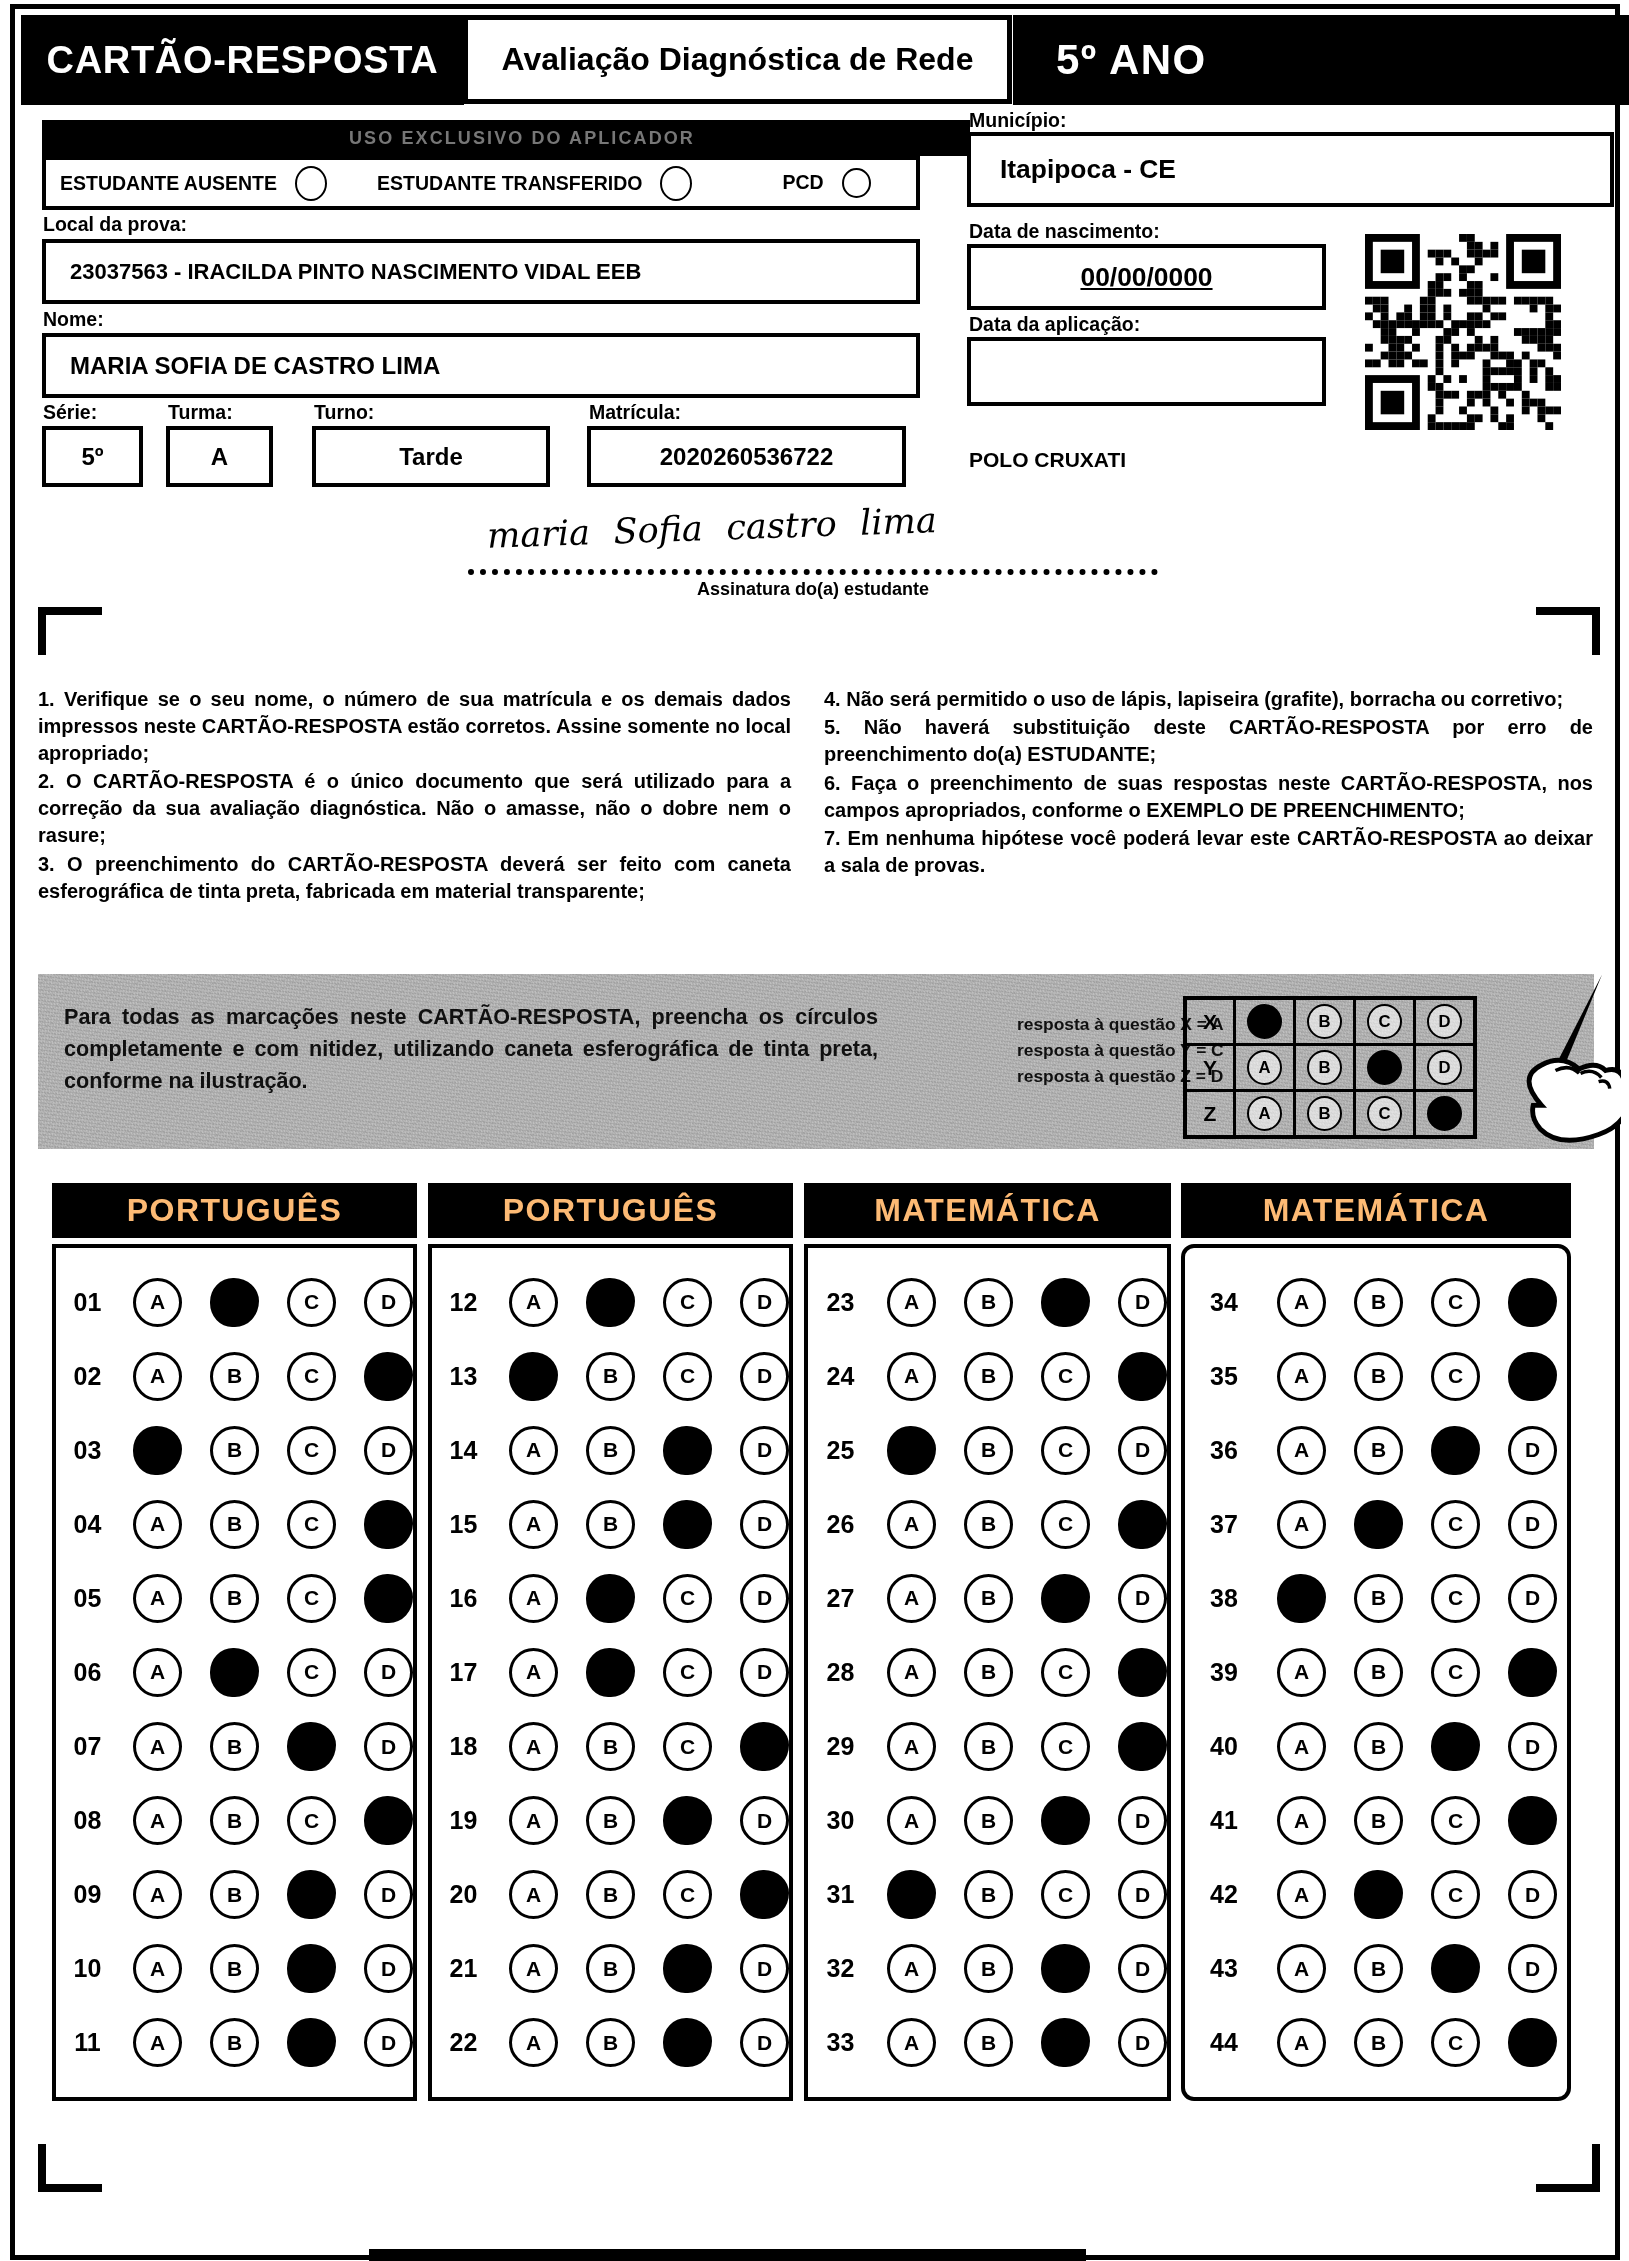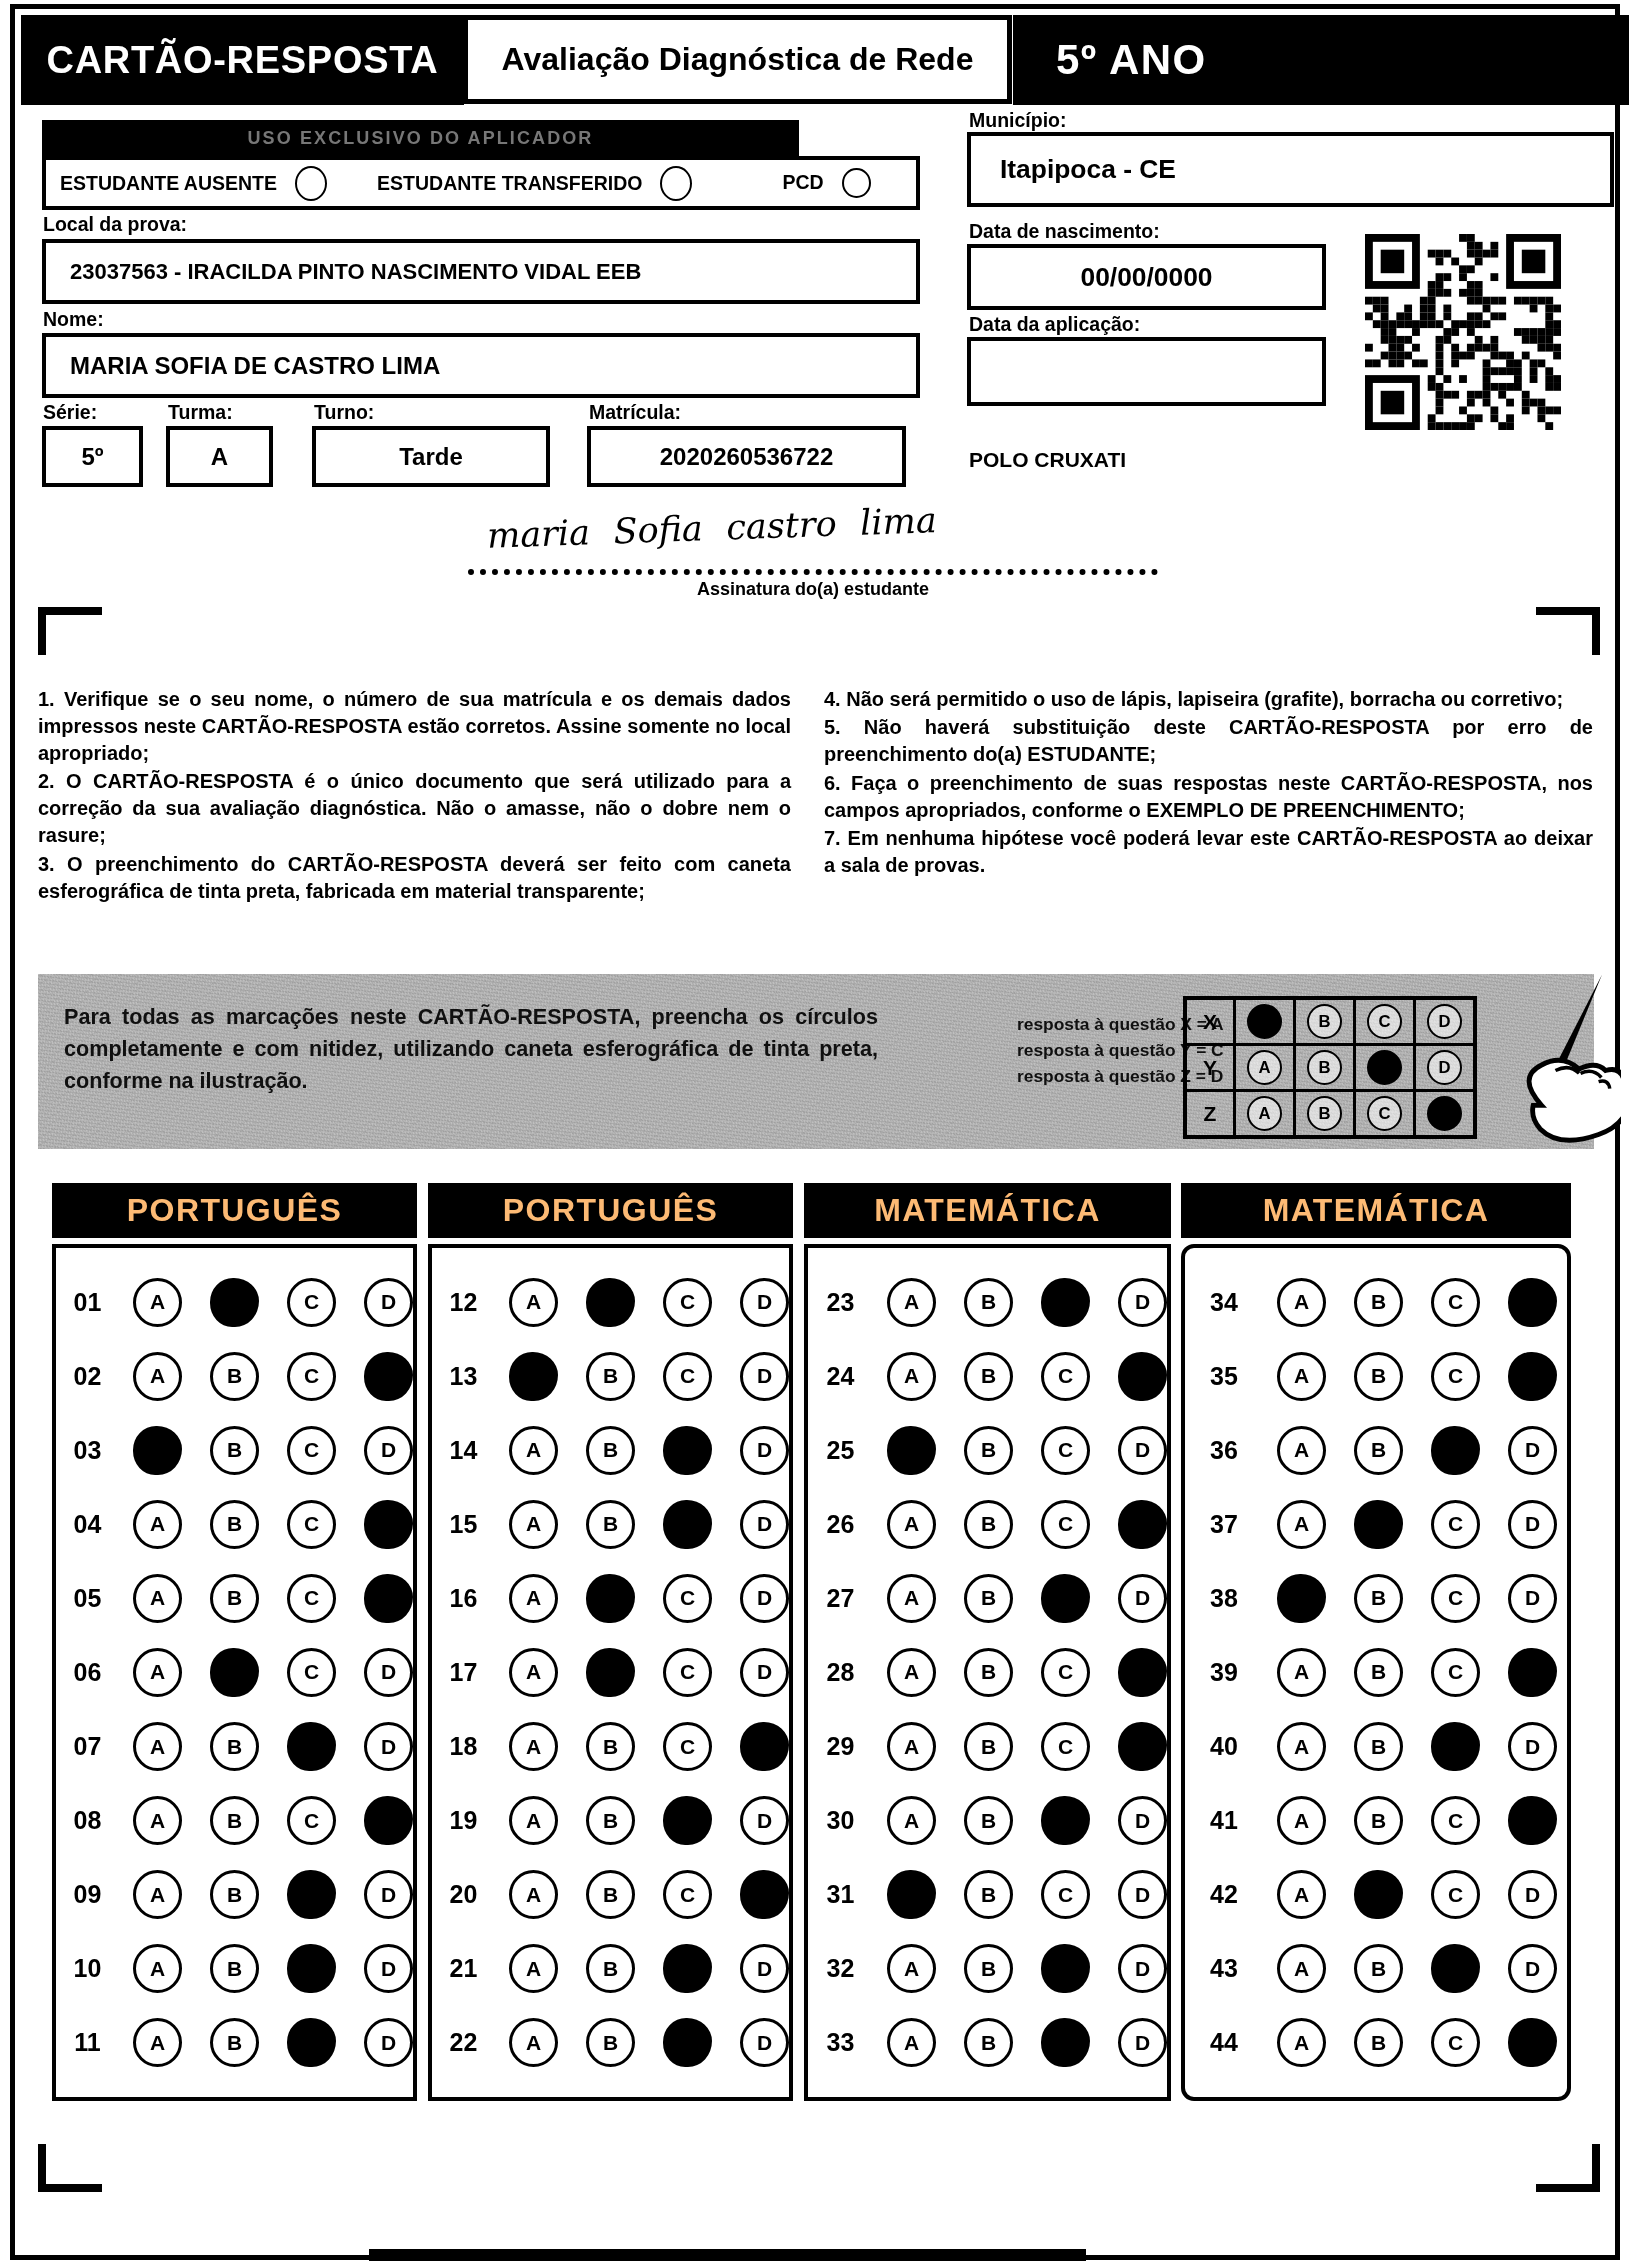--- a/index.html
+++ b/index.html
@@ -65,21 +65,21 @@
 <body>
 
 <div class="page">
 
   <div class="abs frame"></div>
 
   <div class="abs blackbox hdr-title" style="left:21px;top:15.3px;width:443px;height:90px;">CARTÃO-RESPOSTA</div>
   <div class="abs hdr-sub" style="left:463px;top:15.3px;width:539px;height:79px;">Avaliação Diagnóstica de Rede</div>
   <div class="abs blackbox hdr-grade" style="left:1013px;top:15.3px;width:600px;height:90px;">5º ANO</div>
 
-  <div class="abs bar" style="left:42px;top:120px;width:757px;height:36px;">USO EXCLUSIVO DO APLICADOR</div>
+  <div class="abs bar" style="left:42px;top:120px;width:896px;height:36px;padding-left:32px;">USO EXCLUSIVO DO APLICADOR</div>
   <div class="abs box statusrow" style="left:42px;top:156px;width:870px;height:46px;padding:0;">
     <div class="sgroup" style="margin-left:14px;">
       <span class="lbl">ESTUDANTE AUSENTE</span>
       <span class="opt-circle"></span>
     </div>
     <div class="sgroup" style="margin-left:50px;">
       <span class="lbl">ESTUDANTE TRANSFERIDO</span>
       <span class="opt-circle"></span>
     </div>
     <div class="sgroup" style="margin-left:90px;">
@@ -117,21 +117,21 @@
   <div class="abs box" style="left:587px;top:426px;width:311px;height:53px;">
     <span class="val-c">2020260536722</span>
   </div>
 
   <div class="abs lbl" style="left:969px;top:109px;">Município:</div>
   <div class="abs box" style="left:967px;top:132px;width:639px;height:67px;">
     <span class="val" style="font-size:26.4px;padding-left:29px;">Itapipoca - CE</span>
   </div>
 
   <div class="abs lbl" style="left:969px;top:220px;">Data de nascimento:</div>
-  <div class="abs box" style="left:967px;top:244px;width:351px;height:58px;">
+  <div class="abs box" style="left:967px;top:244px;width:351px;height:58px;text-decoration:underline;">
     <span class="val-c" style="font-size:26.4px;">00/00/0000</span>
   </div>
 
   <div class="abs lbl" style="left:969px;top:313px;">Data da aplicação:</div>
   <div class="abs box" style="left:967px;top:337px;width:351px;height:61px;">
     <span class="val-c"></span>
   </div>
 
   <svg id="qr" class="abs" style="left:1365px;top:234px;" width="196" height="196" viewBox="0 0 275 275">
       <rect width="275" height="275" fill="#fff"></rect>

